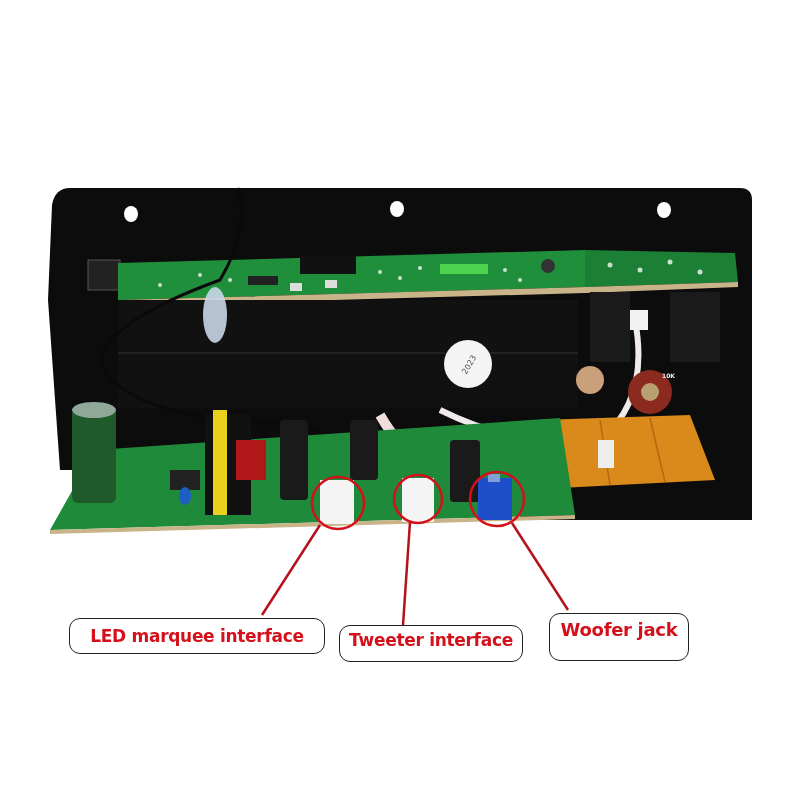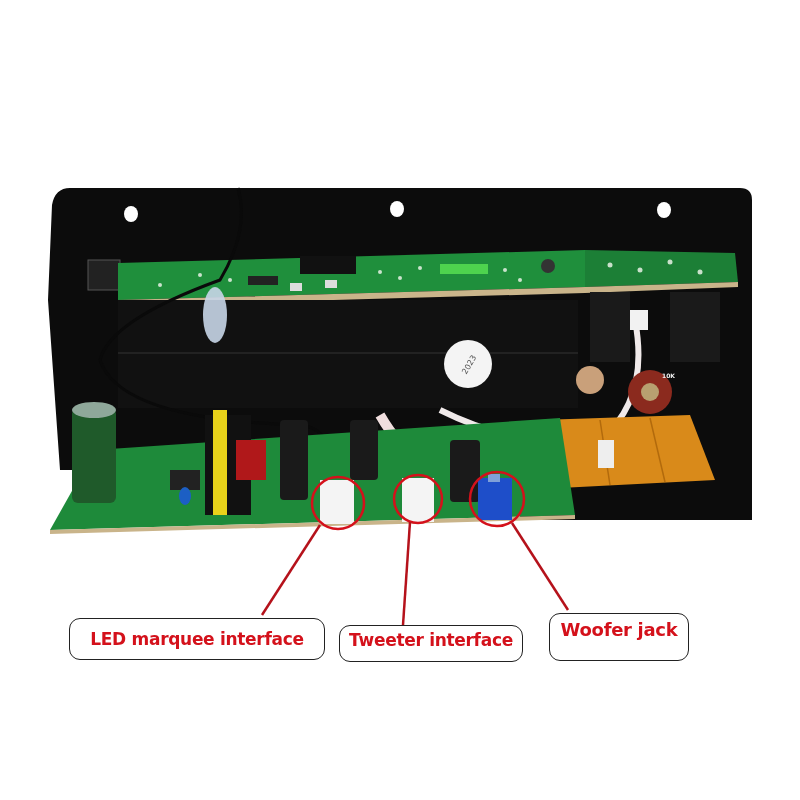--- a/index.html
+++ b/index.html
@@ -5,21 +5,21 @@
   html, body { margin:0; padding:0; background:#ffffff; }
   body { width:800px; height:800px; position:relative; overflow:hidden; font-family:"Liberation Sans", sans-serif; }
   #scene { position:absolute; left:0; top:0; width:800px; height:800px; }
   .label-box {
     position:absolute; box-sizing:border-box;
     border:1.6px solid #222; border-radius:11px; background:#fff;
     color:#d4111b; font-family:"DejaVu Sans", sans-serif; font-weight:bold;
     display:flex; align-items:center; justify-content:center; white-space:nowrap;
     letter-spacing:-0.3px;
   }
-  #lbl-led { left:69px; top:618px; width:256px; height:42px; font-size:17px; }
+  #lbl-led { left:69px; top:618px; width:256px; height:36px; font-size:17px; }
   #lbl-tweeter { left:339px; top:625px; width:184px; height:37px; font-size:17px; align-items:flex-start; padding-top:4px; }
   #lbl-woofer { left:549px; top:613px; width:140px; height:48px; font-size:18px; align-items:flex-start; padding-top:5px; }
 </style>
 </head>
 <body>
 
 <svg id="scene" viewBox="0 0 800 800" xmlns="http://www.w3.org/2000/svg">
 
   <path d="M70 188 L740 188 Q752 188 752 200 L752 520 L520 520 L520 470 L60 470 L48 300 L52 205 Q55 188 70 188 Z" fill="#0c0c0c"></path>
   <ellipse cx="131" cy="214" rx="7" ry="8" fill="#ffffff"></ellipse>

